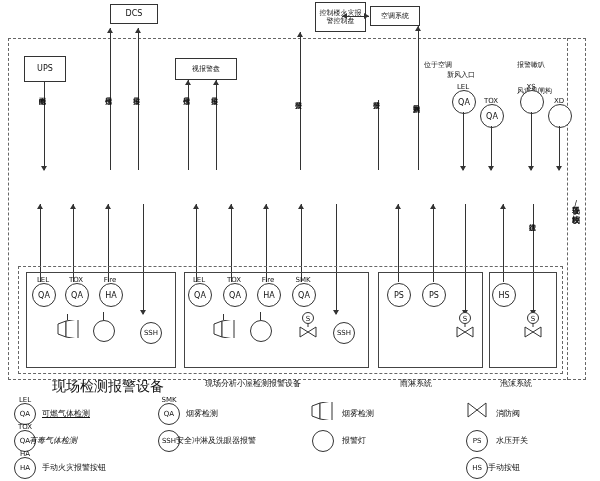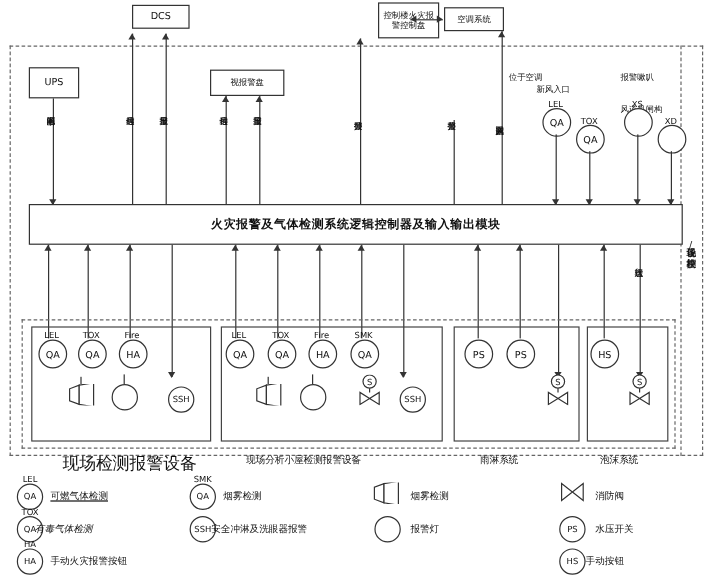--- a/index.html
+++ b/index.html
@@ -182,23 +182,20 @@
   <div class="abs vline" style="left:531px;top:112px;height:58px;"></div>
   <div class="abs arr-down" style="left:528px;top:166px;"></div>
 
   <div class="abs tag" style="left:548px;top:97px;width:22px;">XD</div>
   <div class="bubble" style="left:548px;top:104px;">
     <span></span>
   </div>
   <div class="abs vline" style="left:559px;top:126px;height:44px;"></div>
   <div class="abs arr-down" style="left:556px;top:166px;"></div>
 
-  <div class="abs bigbar" style="left:24px;top:170px;width:545px;height:34px;">
-    <span>火灾报警及气体检测系统逻辑控制器及输入输出模块</span>
-  </div>
 
   <div class="abs vline" style="left:40px;top:204px;height:78px;"></div>
   <div class="abs arr-up" style="left:37px;top:204px;"></div>
   <div class="abs vline" style="left:73px;top:204px;height:78px;"></div>
   <div class="abs arr-up" style="left:70px;top:204px;"></div>
   <div class="abs vline" style="left:108px;top:204px;height:78px;"></div>
   <div class="abs arr-up" style="left:105px;top:204px;"></div>
   <div class="abs vline" style="left:143px;top:204px;height:110px;"></div>
   <div class="abs arr-down" style="left:140px;top:310px;"></div>
 

